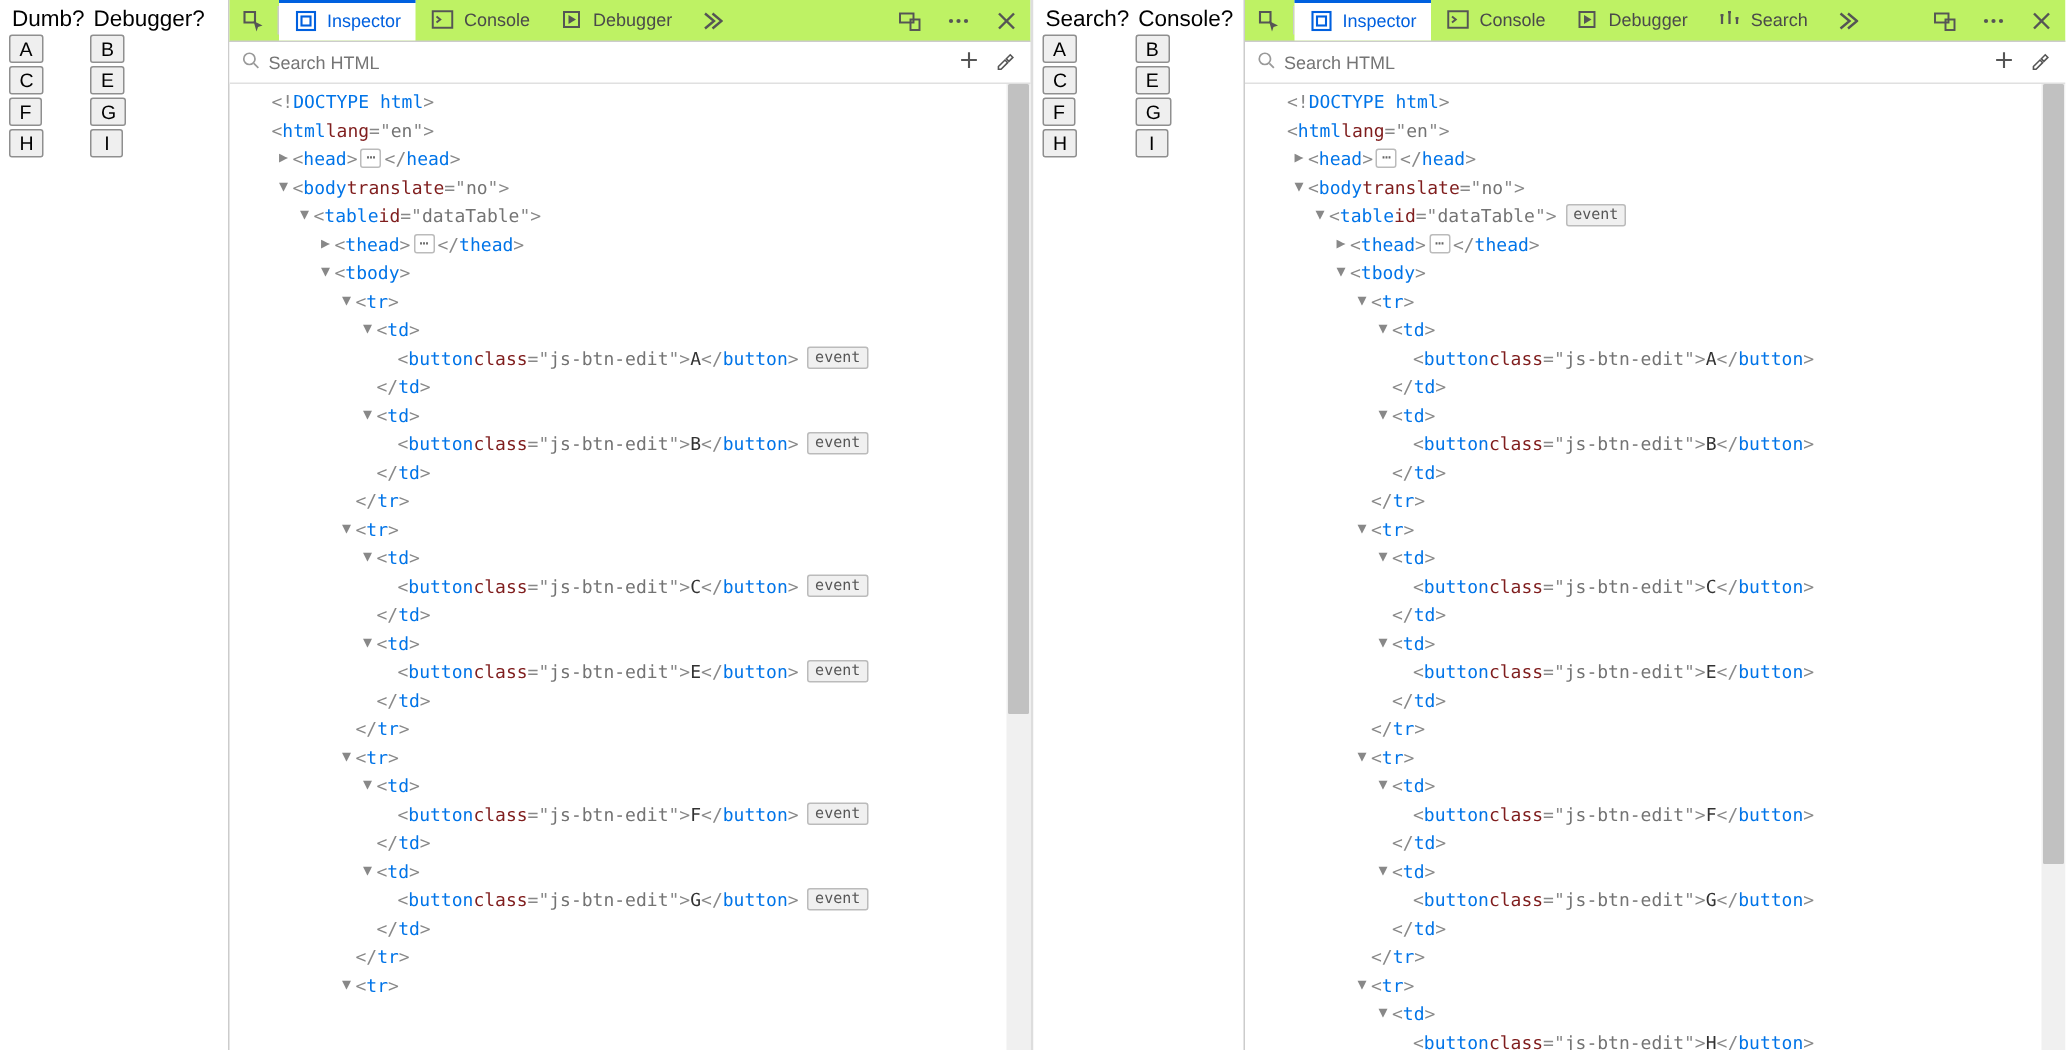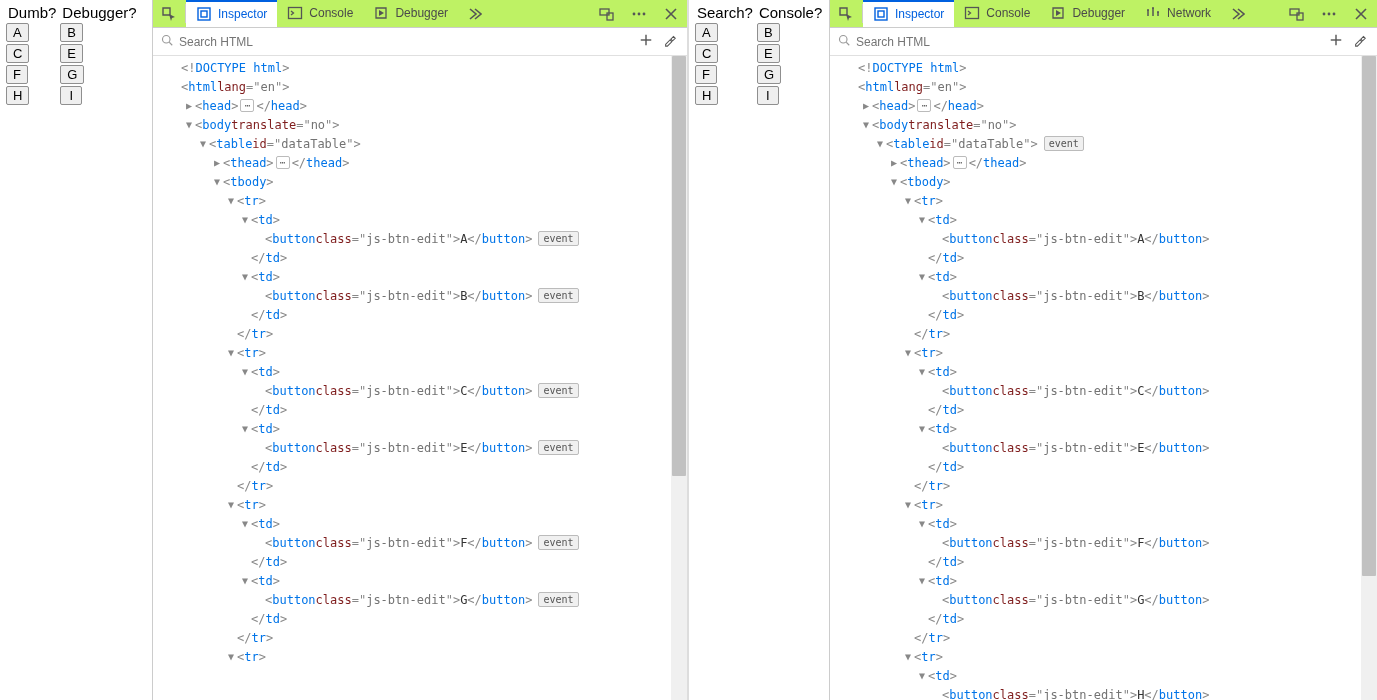--- a/index.html
+++ b/index.html
@@ -522,21 +522,21 @@
               <path d="M3 3 L13 3 L13 13 L3 13 Z" stroke="#555" stroke-width="1.3"></path>
               <path d="M6 5 L11 8 L6 11 Z" fill="#555"></path>
             </svg>
             <span>Debugger</span>
           </div>
           <div class="tab">
             <svg width="16" height="16" viewBox="0 0 16 16" fill="none">
               <path d="M3 11 L3 5 M8 11 L8 3 M13 11 L13 7" stroke="#555" stroke-width="1.5"></path>
               <path d="M2 5 L4 5 M7 3 L9 3 M12 7 L14 7" stroke="#555" stroke-width="1.5"></path>
             </svg>
-            <span>Network</span>
+            <span>Search</span>
           </div>
           <div class="tbtn">
             <svg width="16" height="16" viewBox="0 0 16 16" fill="none">
               <path d="M4 3 L10 8 L4 13" stroke="#555" stroke-width="1.6"></path>
               <path d="M9 3 L15 8 L9 13" stroke="#555" stroke-width="1.6"></path>
             </svg>
           </div>
           <div class="spacer"></div>
           <div class="tbtn">
             <svg width="16" height="16" viewBox="0 0 16 16" fill="none">

